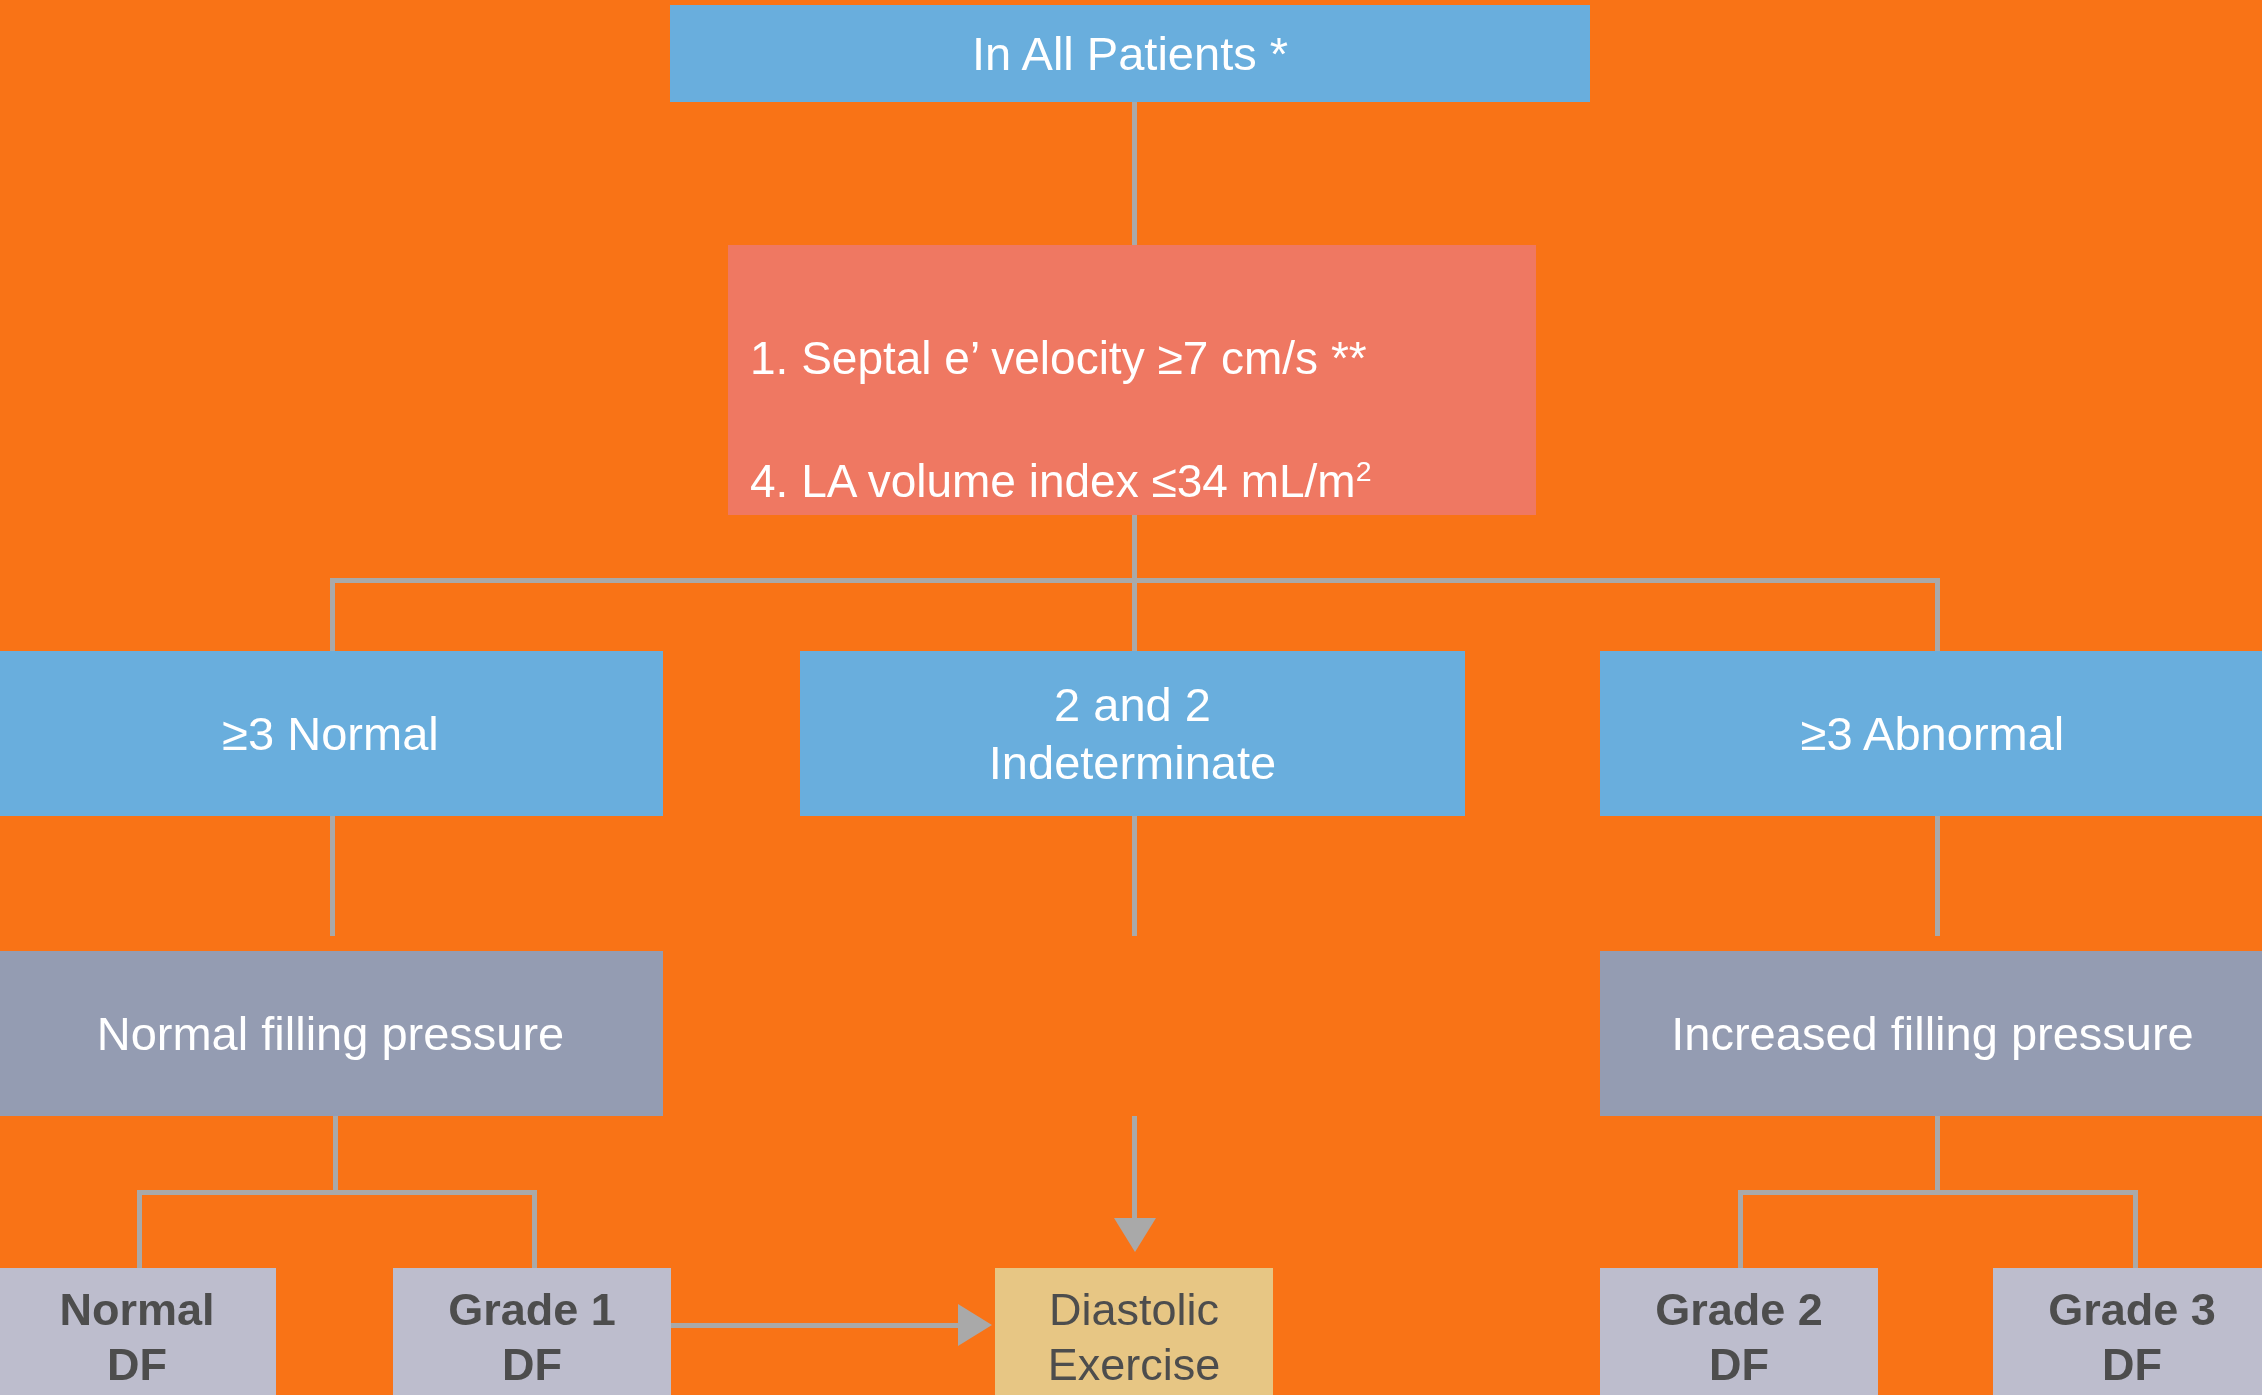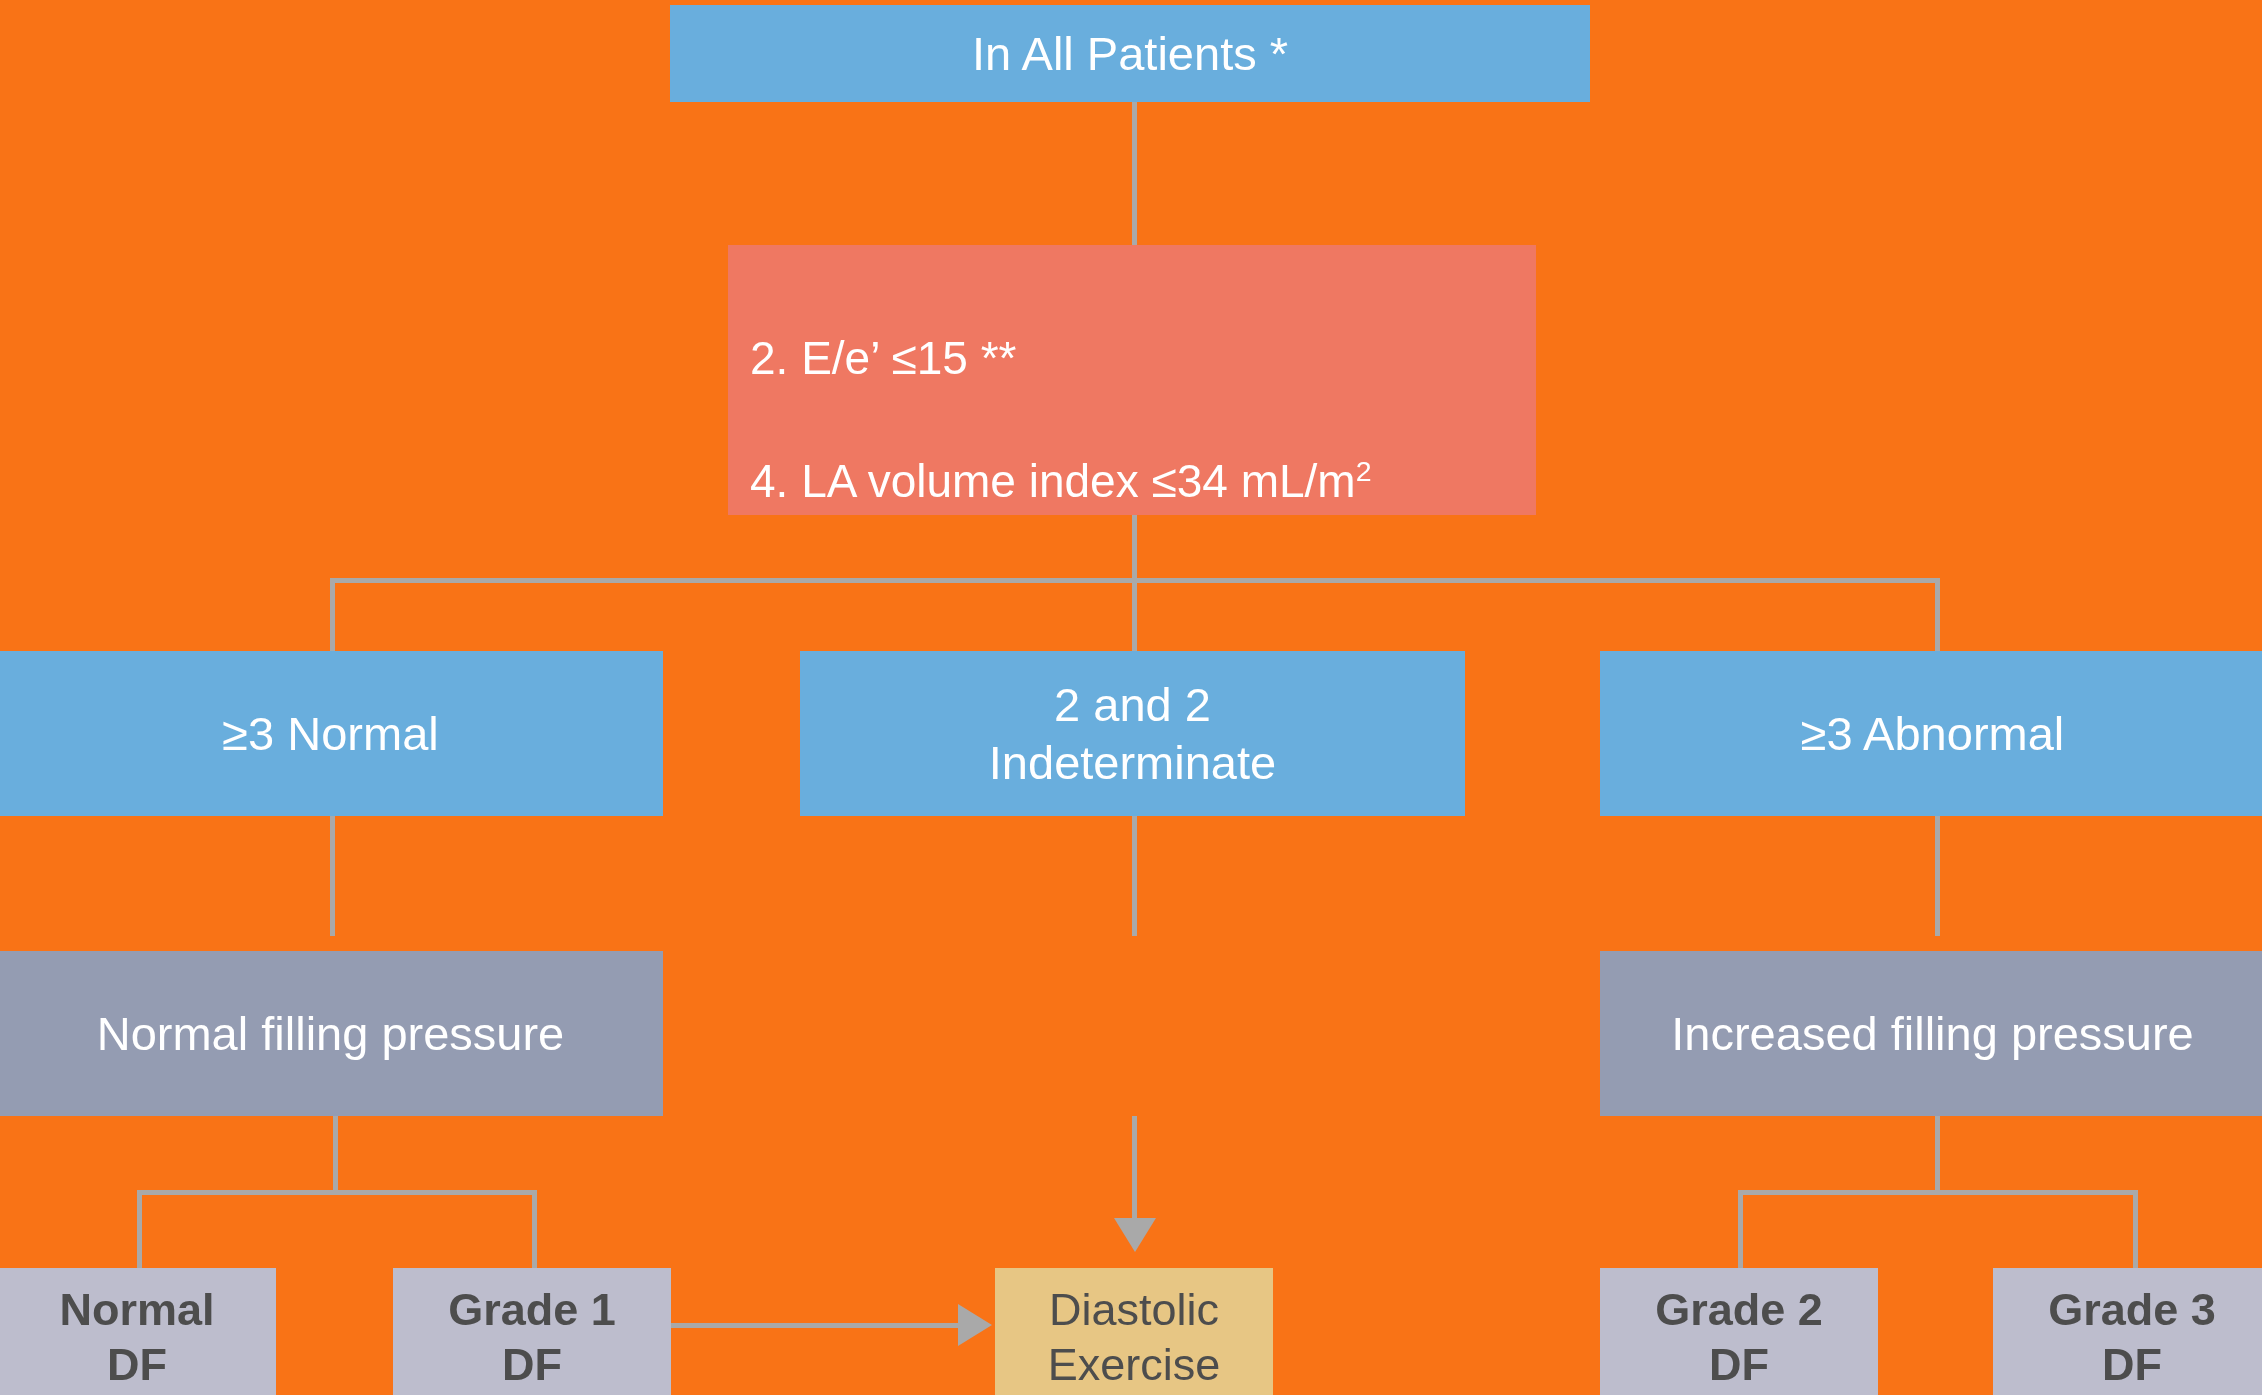--- a/index.html
+++ b/index.html
@@ -112,22 +112,22 @@
 
 <div id="stage">
 
   <div class="box node-blue" style="left:670px; top:5px; width:920px; height:97px;">In All Patients *</div>
 
   <div class="conn vline" style="left:1132px; top:102px; width:5px; height:143px;"></div>
 
   <div class="box node-red" style="left:728px; top:245px; width:808px; height:270px;">
     <ul class="crit-list">
       <li>
-        <span>2.</span>
-        <span>E/e’ ≤15 **</span>
+        <span>1.</span>
+        <span>Septal e’ velocity ≥7 cm/s **</span>
       </li>
       <li>
         <span>4.</span>
         <span>LA volume index ≤34 mL/m</span><sup>2</sup>
       </li>
     </ul>
   </div>
 
   <div class="conn vline" style="left:1132px; top:515px; width:5px; height:68px;"></div>
   <div class="conn hline" style="left:330px; top:578px; width:1610px; height:5px;"></div>

